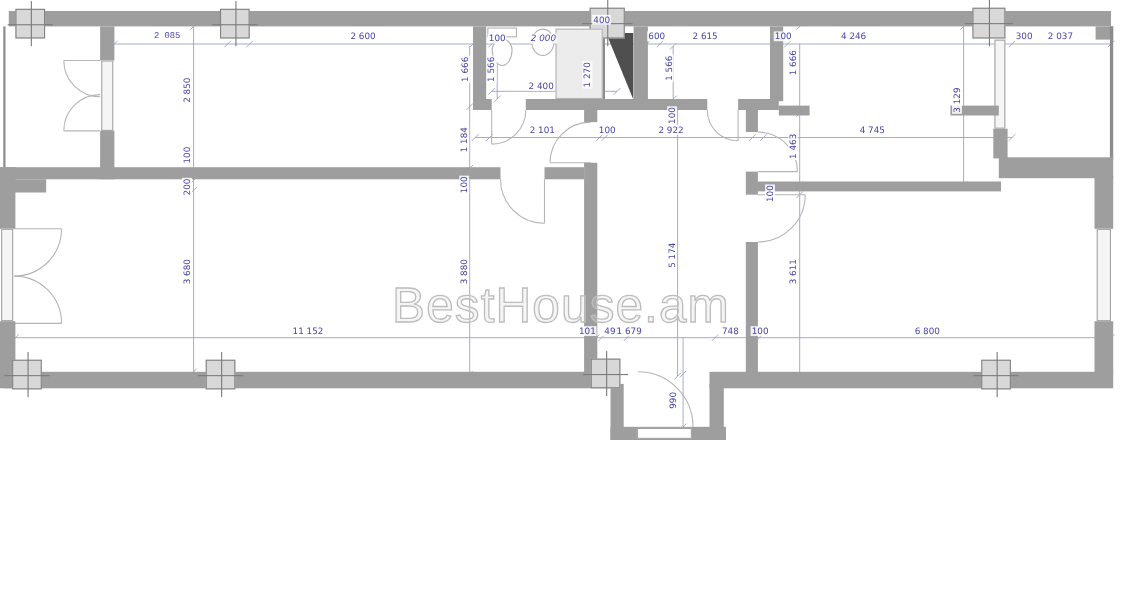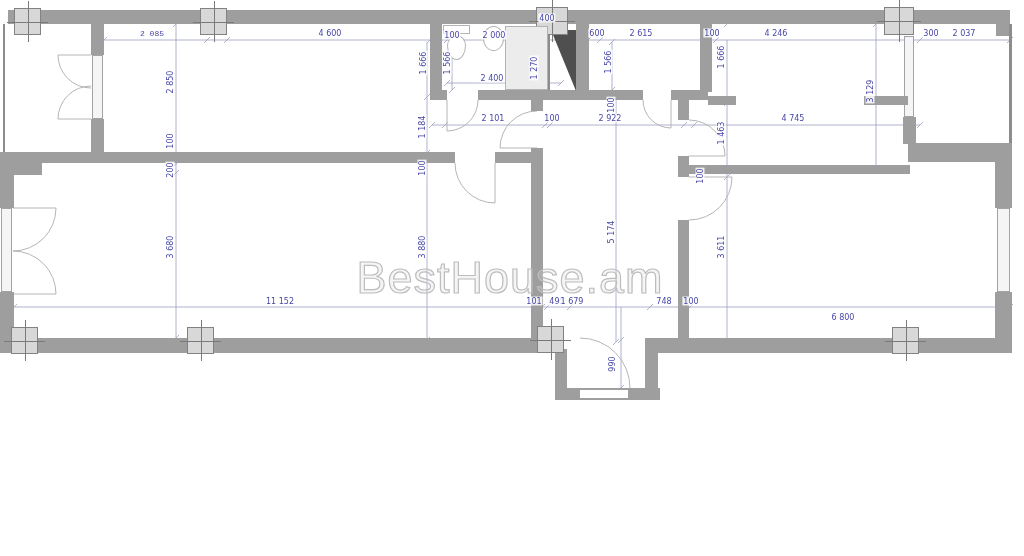--- a/index.html
+++ b/index.html
@@ -105,42 +105,42 @@
 
   <div class="fix" style="left:505px;top:26px;width:43px;height:64px"></div>
   <div class="fix" style="left:443px;top:25px;width:27px;height:9px;background:#fff"></div>
   <div class="fix" style="left:447px;top:35px;width:19px;height:25px;background:#fff;border-radius:50% 50% 50% 50%/42% 42% 58% 58%"></div>
   <div class="fix" style="left:483px;top:26px;width:21px;height:25px;background:#fff;border-radius:50%"></div>
 
   <div class="watermark">BestHouse.am</div>
 
   <div id="labels">
       <span class="dim" style="left: 152px; top: 33px; font-family: Liberation Mono, monospace;">2 085</span>
-      <span class="dim" style="left: 330px; top: 33px;">4 600</span>
+      <span class="dim" style="left: 330px; top: 33px;">2 600</span>
       <span class="dim" style="left: 452px; top: 35px;">100</span>
-      <span class="dim" style="left: 494px; top: 35px;">2 000</span>
+      <span class="dim" style="left: 494px; top: 35px; font-style: italic;">2 000</span>
       <span class="dim" style="left: 547px; top: 18px;">400</span>
       <span class="dim" style="left: 597px; top: 33px;">600</span>
       <span class="dim" style="left: 641px; top: 33px;">2 615</span>
       <span class="dim" style="left: 712px; top: 33px;">100</span>
       <span class="dim" style="left: 776px; top: 33px;">4 246</span>
       <span class="dim" style="left: 931px; top: 33px;">300</span>
       <span class="dim" style="left: 964px; top: 33px;">2 037</span>
       <span class="dim" style="left: 492px; top: 78px;">2 400</span>
       <span class="dim" style="left: 493px; top: 118px; text-align: right;">2 101</span>
       <span class="dim" style="left: 552px; top: 118px;">100</span>
       <span class="dim" style="left: 610px; top: 118px;">2 922</span>
       <span class="dim" style="left: 793px; top: 118px; text-align: center;">4 745</span>
       <span class="dim" style="left: 280px; top: 301px;">11 152</span>
       <span class="dim" style="left: 534px; top: 301px;">101</span>
       <span class="dim" style="left: 557px; top: 301px;">495</span>
       <span class="dim" style="left: 572px; top: 301px;">1 679</span>
       <span class="dim" style="left: 664px; top: 301px;">748</span>
       <span class="dim" style="left: 691px; top: 301px;">100</span>
-      <span class="dim" style="left: 843px; top: 317px;">6 800</span>
+      <span class="dim" style="left: 843px; top: 301px;">6 800</span>
       <span class="dim v" style="left: 170px; top: 82px;">2 850</span>
       <span class="dim v" style="left: 170px; top: 141px;">100</span>
       <span class="dim v" style="left: 170px; top: 170px;">200</span>
       <span class="dim v" style="left: 170px; top: 247px;">3 680</span>
       <span class="dim v" style="left: 423px; top: 63px;">1 666</span>
       <span class="dim v" style="left: 447px; top: 63px;">1 566</span>
       <span class="dim v" style="left: 534px; top: 68px;">1 270</span>
       <span class="dim v" style="left: 608px; top: 62px;">1 566</span>
       <span class="dim v" style="left: 721px; top: 57px;">1 666</span>
       <span class="dim v" style="left: 870px; top: 91px;">3 129</span>

